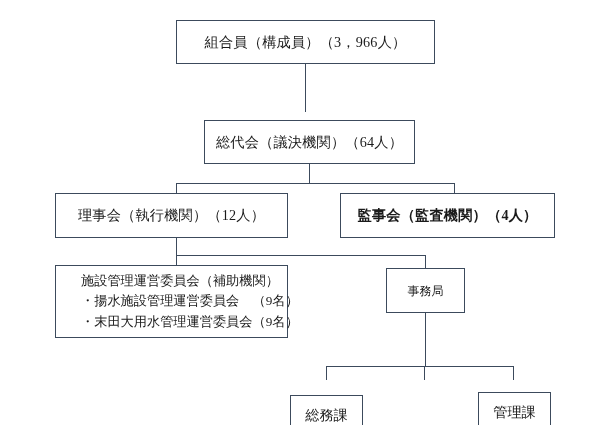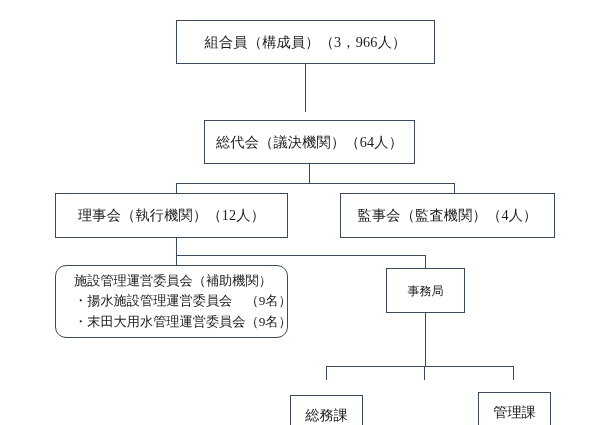--- a/index.html
+++ b/index.html
@@ -40,22 +40,21 @@
     line-height: 1.0;
     z-index: 2;
   }
   .node .lbl {
     display: block;
     white-space: pre;
   }
   .node.multiline {
     justify-content: flex-start;
     text-align: left;
-    padding-left: 18px;
-    border-radius: 11px;
+    padding-left: 25px;
   }
   .node.multiline .lbl {
     line-height: 1.52;
     font-size: 13.2px;
   }
   
   #n-members     { left:176px; top:20px;  width:259px; height:44px; font-size:14.2px; letter-spacing:0.2px; }
   #n-assembly    { left:204px; top:120px; width:211px; height:44px; font-size:14.2px; letter-spacing:0.2px; }
   #n-board       { left:55px;  top:193px; width:233px; height:45px; font-size:14.2px; letter-spacing:0.2px; }
   #n-auditors    { left:340px; top:193px; width:215px; height:45px; font-size:14.2px; letter-spacing:0.2px; }
@@ -98,21 +97,21 @@
   </div>
 
   <div class="node" id="n-assembly" style="border-color: rgb(60, 74, 92);">
     <span class="lbl">総代会（議決機関）（64人）</span>
   </div>
 
   <div class="node" id="n-board" style="border-color: rgb(60, 74, 92); font-family: Liberation Serif, serif;">
     <span class="lbl">理事会（執行機関）（12人）</span>
   </div>
 
-  <div class="node" id="n-auditors" style="border-color: rgb(60, 74, 92);">
+  <div class="node" id="n-auditors" style="border-color: rgb(60, 74, 92); font-weight: bold;">
     <span class="lbl">監事会（監査機関）（4人）</span>
   </div>
 
   <div class="node multiline" id="n-committee" style="border-color: rgb(60, 74, 92);">
     <span class="lbl">施設管理運営委員会（補助機関）
 ・揚水施設管理運営委員会　（9名）
 ・末田大用水管理運営委員会（9名）</span>
   </div>
 
   <div class="node" id="n-secretariat" style="border-color: rgb(60, 74, 92);">

